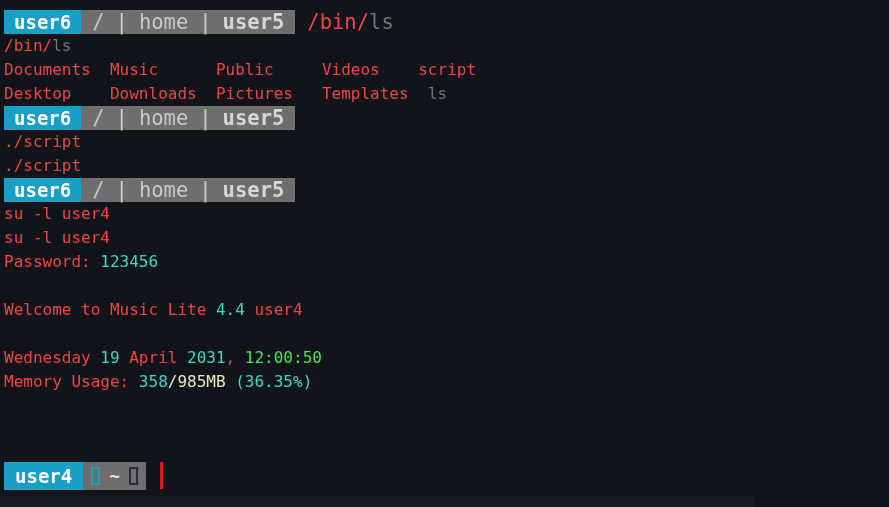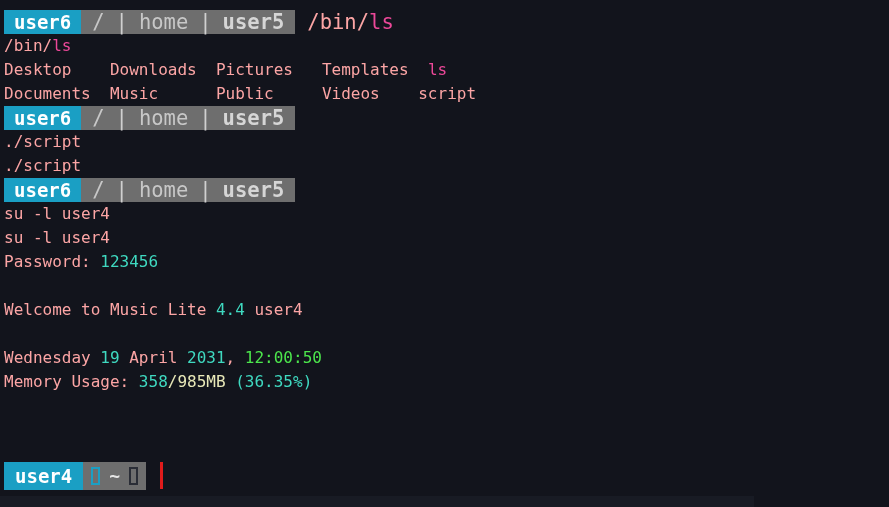--- a/index.html
+++ b/index.html
@@ -143,22 +143,22 @@
   }
   .cursor {
     display: inline-block;
     width: 3px;
     height: 27px;
     background: #e01b1b;
     margin-left: 14px;
   }
 
   
-  .c-white  { color: #fca5a5; }
-  .c-blue   { color: #ec4899; }
+  .c-white  { color: #ef4444; }
+  .c-blue   { color: #737373; }
   .c-teal   { color: #3fd9c0; }
   .c-green  { color: #4ce64c; margin-top: 17px; }
   .c-cream  { color: #e8e8b8; }
   .c-orange { color: #f5a315; }
 </style>
 </head>
 <body>
 
 <div id="terminal">
 
@@ -171,23 +171,23 @@
         <span class="sep">|</span>
         <span class="crumb dim">home</span>
         <span class="sep">|</span>
         <span class="crumb">user5</span>
       </span>
       <span class="cmd-after"><span class="c-white">/bin/</span><span class="c-blue">ls</span></span>
     </div>
 
     <div class="line"><span class="c-white">/bin/</span><span class="c-blue">ls</span></div>
 
+    <div class="line"><span class="c-white">Documents</span><span>  </span><span class="c-white">Music</span><span>      </span><span class="c-white">Public</span><span>     </span><span class="c-white">Videos</span><span>    </span><span class="c-white">script</span></div>
+
     <div class="line"><span class="c-white">Desktop</span><span>    </span><span class="c-white">Downloads</span><span>  </span><span class="c-white">Pictures</span><span>   </span><span class="c-white">Templates</span><span>  </span><span class="c-blue">ls</span></div>
-
-    <div class="line"><span class="c-white">Documents</span><span>  </span><span class="c-white">Music</span><span>      </span><span class="c-white">Public</span><span>     </span><span class="c-white">Videos</span><span>    </span><span class="c-white">script</span></div>
 
     <div class="prompt-line">
       <span class="seg seg-user">user6</span>
       <span class="seg-path">
         <span class="crumb dim">/</span>
         <span class="sep">|</span>
         <span class="crumb dim">home</span>
         <span class="sep">|</span>
         <span class="crumb">user5</span>
       </span>

